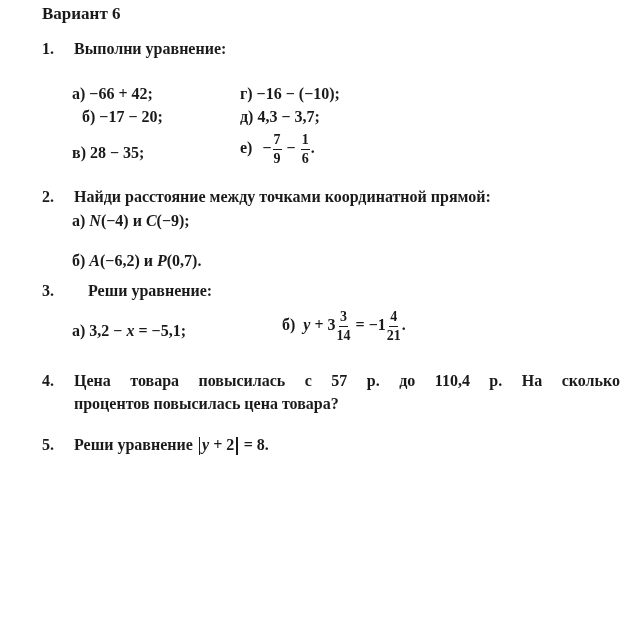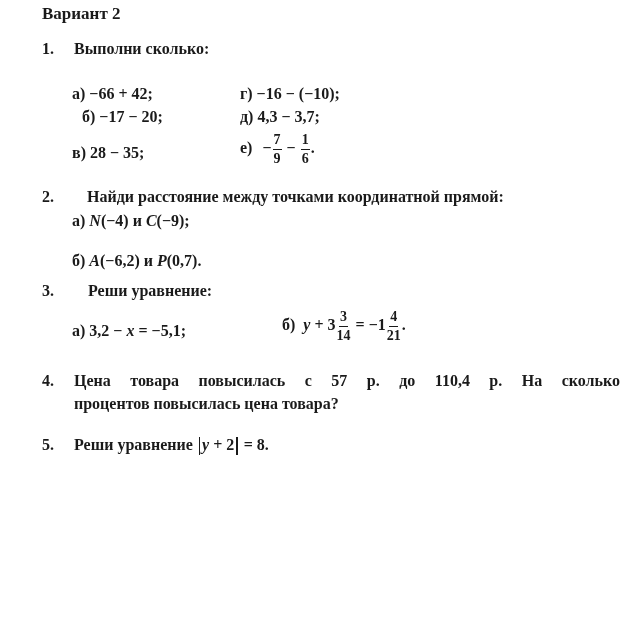--- a/index.html
+++ b/index.html
@@ -38,24 +38,24 @@
       width: 1.3px;
       height: 18px;
       background: #1a1a1a;
       vertical-align: middle;
       margin: 0 2px;
     }
   </style>
 </head>
 <body>
 
-<div class="abs title">Вариант 2</div>
+<div class="abs title">Вариант 6</div>
 
 <div class="abs task-num" style="left:42px; top:40px;">1.</div>
-<div class="abs task-text" style="left:74px; top:40px;">Выполни сколько:</div>
+<div class="abs task-text" style="left:74px; top:40px;">Выполни уравнение:</div>
 
 <div class="abs item" style="left:72px; top:85px;">
   <span>а)</span>
   <span>−66 + 42;</span>
 </div>
 <div class="abs item" style="left:82px; top:108px;">
   <span>б)</span>
   <span>−17 − 20;</span>
 </div>
 <div class="abs item" style="left:72px; top:144px;">
@@ -77,21 +77,21 @@
       <span class="den">9</span>
     </span>
   <span>−</span>
   <span class="frac">
       <span class="num">1</span>
       <span class="den">6</span>
     </span><span>.</span>
 </div>
 
 <div class="abs task-num" style="left:42px; top:188px;">2.</div>
-<div class="abs task-text" style="left:87px; top:188px;">Найди расстояние между точками координатной прямой:</div>
+<div class="abs task-text" style="left:74px; top:188px;">Найди расстояние между точками координатной прямой:</div>
 <div class="abs item" style="left:72px; top:212px;">
   <span>а)</span>
   <span class="it">N</span><span>(−4)</span>
   <span>и</span>
   <span class="it">C</span><span>(−9);</span>
 </div>
 <div class="abs item" style="left:72px; top:252px;font-family:Liberation Serif, serif;">
   <span>б)</span>
   <span class="it">A</span><span>(−6,2)</span>
   <span>и</span>

